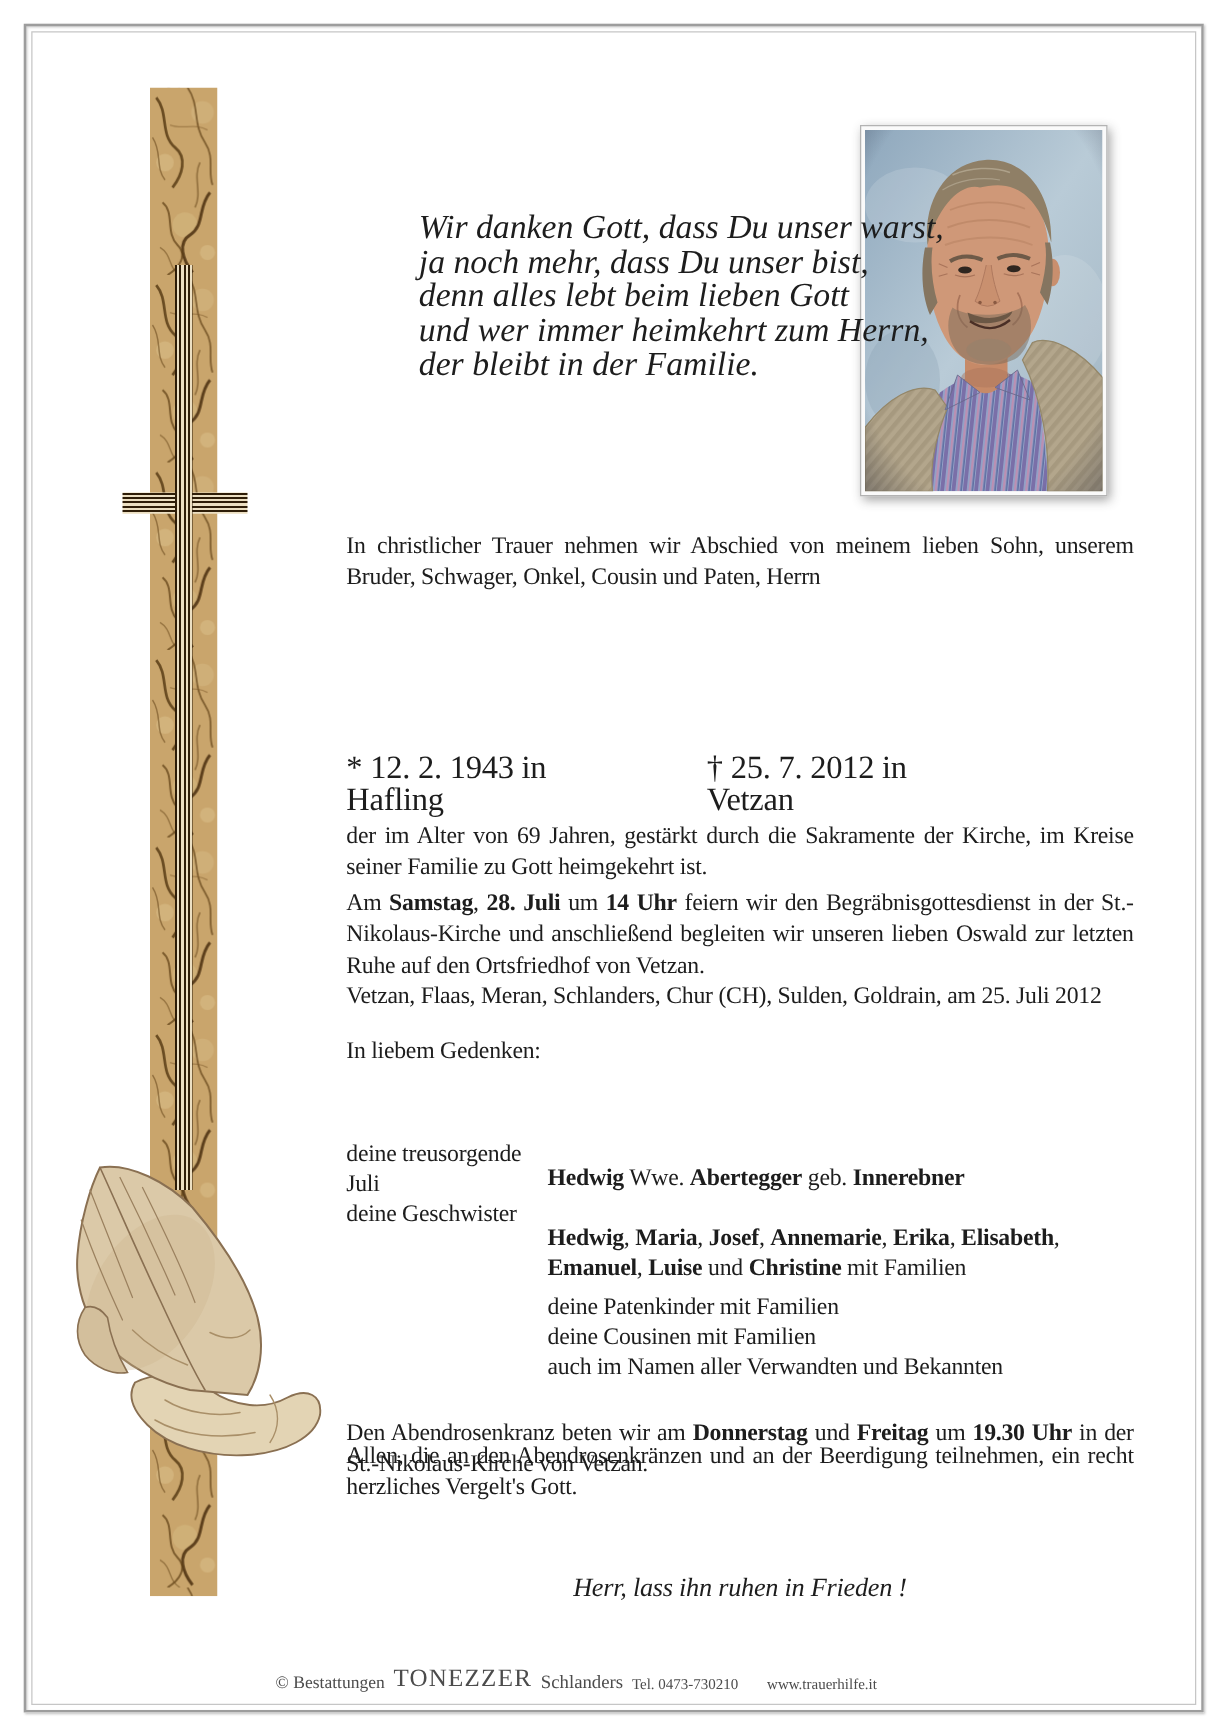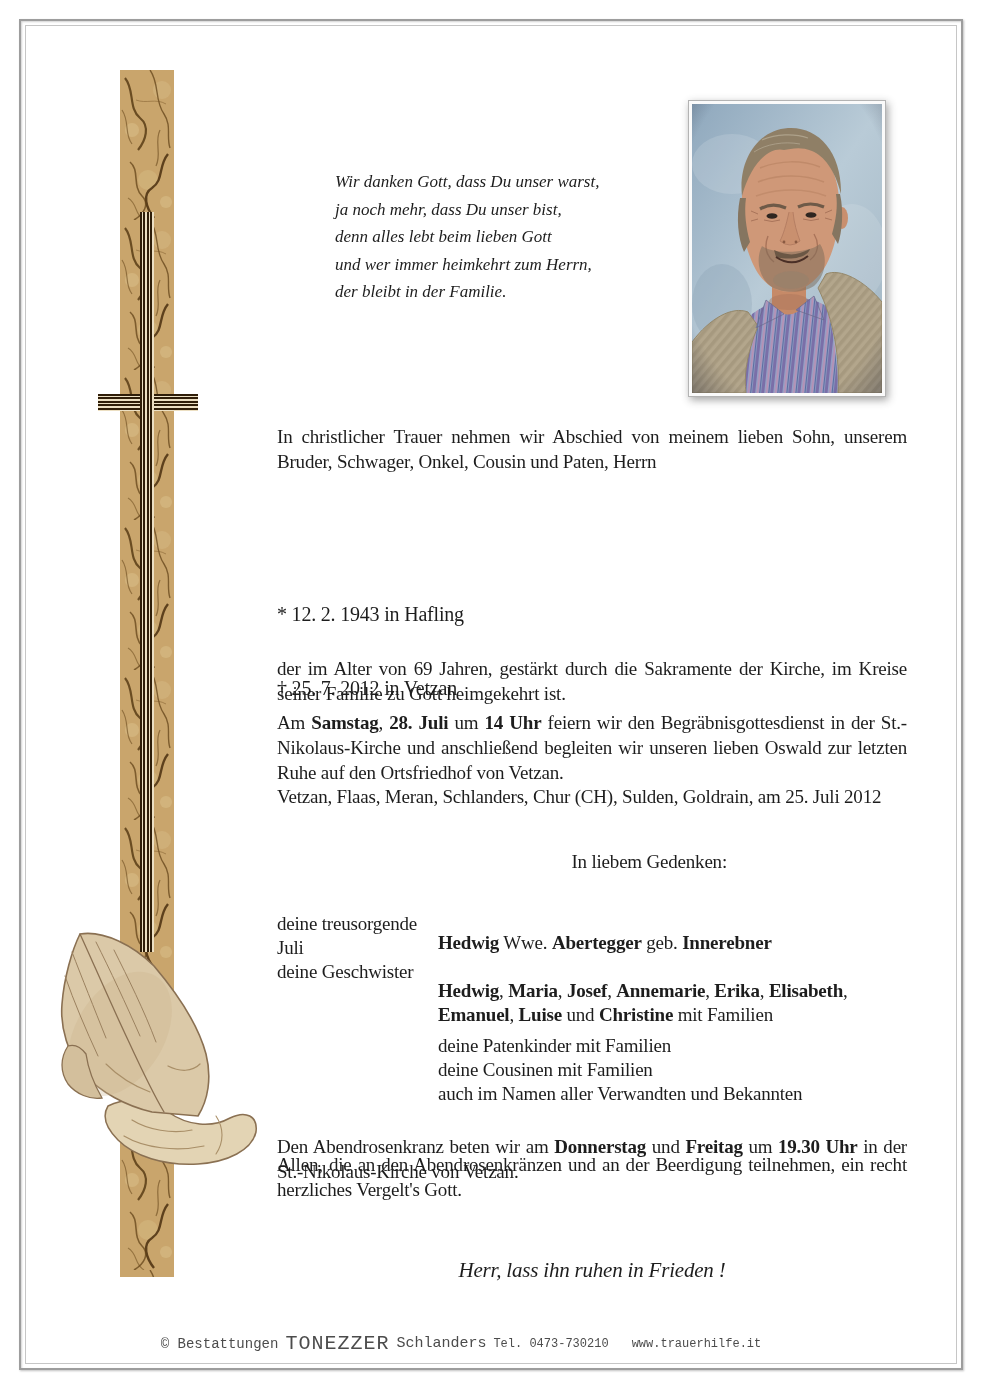--- a/index.html
+++ b/index.html
@@ -19,44 +19,44 @@
   .hands{position:absolute;left:48px;top:916px;width:215px;height:252px;z-index:4;}
 
   
   .photo{position:absolute;left:688px;top:100px;width:198px;height:297px;box-sizing:border-box;
          background:#fafafa;border:1px solid #b3b3b3;padding:3px;
          box-shadow:2px 3px 8px rgba(50,50,50,.45);}
   .photo svg{display:block;width:100%;height:100%;}
 
   
   .tblock{position:absolute;left:277px;width:630px;margin:0;font-size:19px;line-height:25px;letter-spacing:-0.2px;}
-  .poem{position:absolute;left:335px;top:168px;font-style:italic;font-size:17px;line-height:27.5px;}
+  .poem{position:absolute;left:335px;top:168px;font-style:italic;font-size:27px;line-height:27.5px;}
   .intro{top:424px;text-align:justify;}
   .name{top:496px;text-align:center;box-sizing:border-box;padding-right:100px;
         font-size:64px;line-height:72px;font-weight:400;letter-spacing:-1px;}
   .dates{top:601px;display:flex;justify-content:center;gap:48px;box-sizing:border-box;
-         padding-right:110px;font-size:20px;line-height:26px;flex-direction:column;}
+         padding-right:110px;font-size:26px;line-height:26px;}
   .p-age{top:656px;text-align:justify;}
   .p-funeral{top:710px;text-align:justify;}
   .p-places{top:784px;}
-  .p-gedenken{top:849px;text-align:right;box-sizing:border-box;padding-right:180px;}
+  .p-gedenken{top:828px;text-align:left;box-sizing:border-box;padding-right:180px;}
   .mourners{top:912px;line-height:24px;}
   .mrow{display:flex;}
   .mlabel{width:161px;flex:none;}
   .mvalue{flex:1;margin-top:19px;}
   .additional{margin-left:161px;margin-top:7px;}
   .p-rosary{top:1134px;text-align:justify;}
   .p-thanks{top:1152px;text-align:justify;}
   .closing{top:1236px;text-align:center;font-style:italic;font-size:21px;margin-top:22px;}
   .b{font-weight:700;}
 
   
   .footer{position:absolute;left:0;bottom:34px;width:982px;display:flex;justify-content:center;
-          align-items:center;gap:7px;box-sizing:border-box;padding-right:60px;
-          font-family:Liberation Mono, monospace;color:#4c4c4c;}
+          align-items:flex-end;gap:7px;box-sizing:border-box;padding-right:60px;
+          font-family:Liberation Serif, serif;color:#4c4c4c;}
   .f-copy{font-size:14px;}
   .f-brand{font-size:20px;letter-spacing:1px;}
   .f-city{font-size:15px;}
   .f-phone{font-size:12px;}
   .f-web{font-size:12px;margin-left:16px;}
 </style>
 </head>
 <body>
 
 <div class="page">

